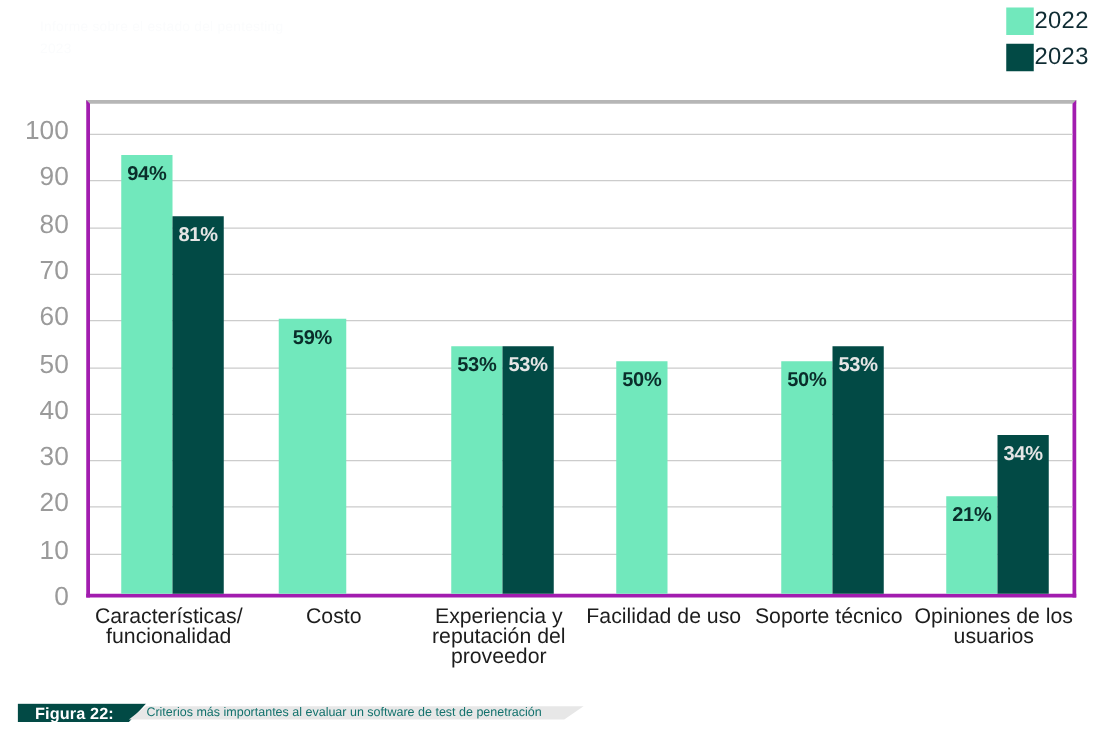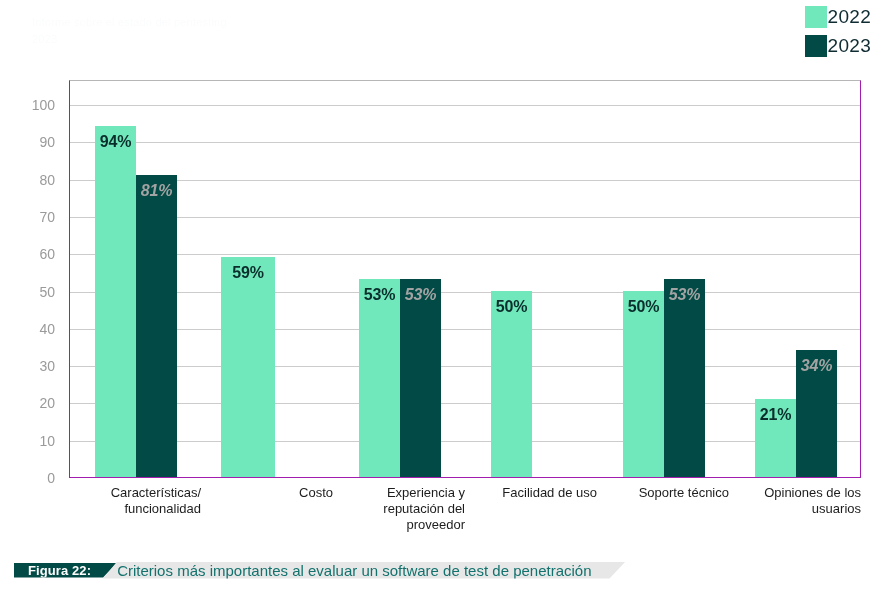--- a/index.html
+++ b/index.html
@@ -46,39 +46,39 @@
     letter-spacing: .3px;
   }
 
   
   #chart-area {
     position: absolute;
     left: 69px;
     top: 80px;
     width: 792px;
     height: 398px;
-    border: 1px solid #a21caf;
+    border: 3px solid #a21caf;
     border-top-color: #b6b6b6;
     background: #ffffff;
   }
   .gridline {
     position: absolute;
     left: 0;
     right: 0;
     height: 1px;
     background: #cccccc;
   }
 
   
   #y-axis { position: absolute; left: 0; top: 80px; width: 69px; height: 398px; }
   .y-tick {
     position: absolute;
     right: 14px;
     transform: translateY(-50%);
-    font-size: 14px;
+    font-size: 21px;
     color: #9a9a9a;
     font-family: "Liberation Sans", sans-serif;
   }
 
   
   .bar {
     position: absolute;
     bottom: 0;
   }
   .bar.y2022 { background: #71e8bc; }
@@ -88,35 +88,35 @@
     left: 0;
     right: 0;
     top: 7px;
     text-align: center;
     font-size: 16px;
     font-weight: bold;
     font-family: "Liberation Sans", sans-serif;
     letter-spacing: -.2px;
   }
   .bar.y2022 .bar-label { color: #0a2e2b; }
-  .bar.y2023 .bar-label { color: #a3a3a3; font-style: italic; }
+  .bar.y2023 .bar-label { color: #e5e5e5; }
 
   
   #x-axis {
     position: absolute;
     left: 69px;
     top: 485px;
     width: 792px;
     height: 55px;
   }
   .x-cat {
     position: absolute;
     top: 0;
-    text-align: right;
-    font-size: 13px;
+    text-align: center;
+    font-size: 17px;
     line-height: 16px;
     color: #1d1d1d;
     font-family: "Liberation Sans", sans-serif;
   }
 
   
   #caption {
     position: absolute;
     left: 14px;
     top: 563px;
@@ -132,21 +132,21 @@
     display: flex;
     align-items: center;
     padding: 0 26px 0 14px;
     clip-path: polygon(0 0, 100% 0, calc(100% - 14px) 100%, 0 100%);
     font-family: "Liberation Sans", sans-serif;
     letter-spacing: .1px;
   }
   #caption-band {
     background: #e7e7e7;
     color: #13726d;
-    font-size: 15px;
+    font-size: 10px;
     display: flex;
     align-items: center;
     padding: 0 34px 0 14px;
     margin-left: -14px;
     clip-path: polygon(14px 0, 100% 0, calc(100% - 16px) 100%, 0 100%);
     font-family: "Liberation Sans", sans-serif;
   }
 </style>
 </head>
 <body>

